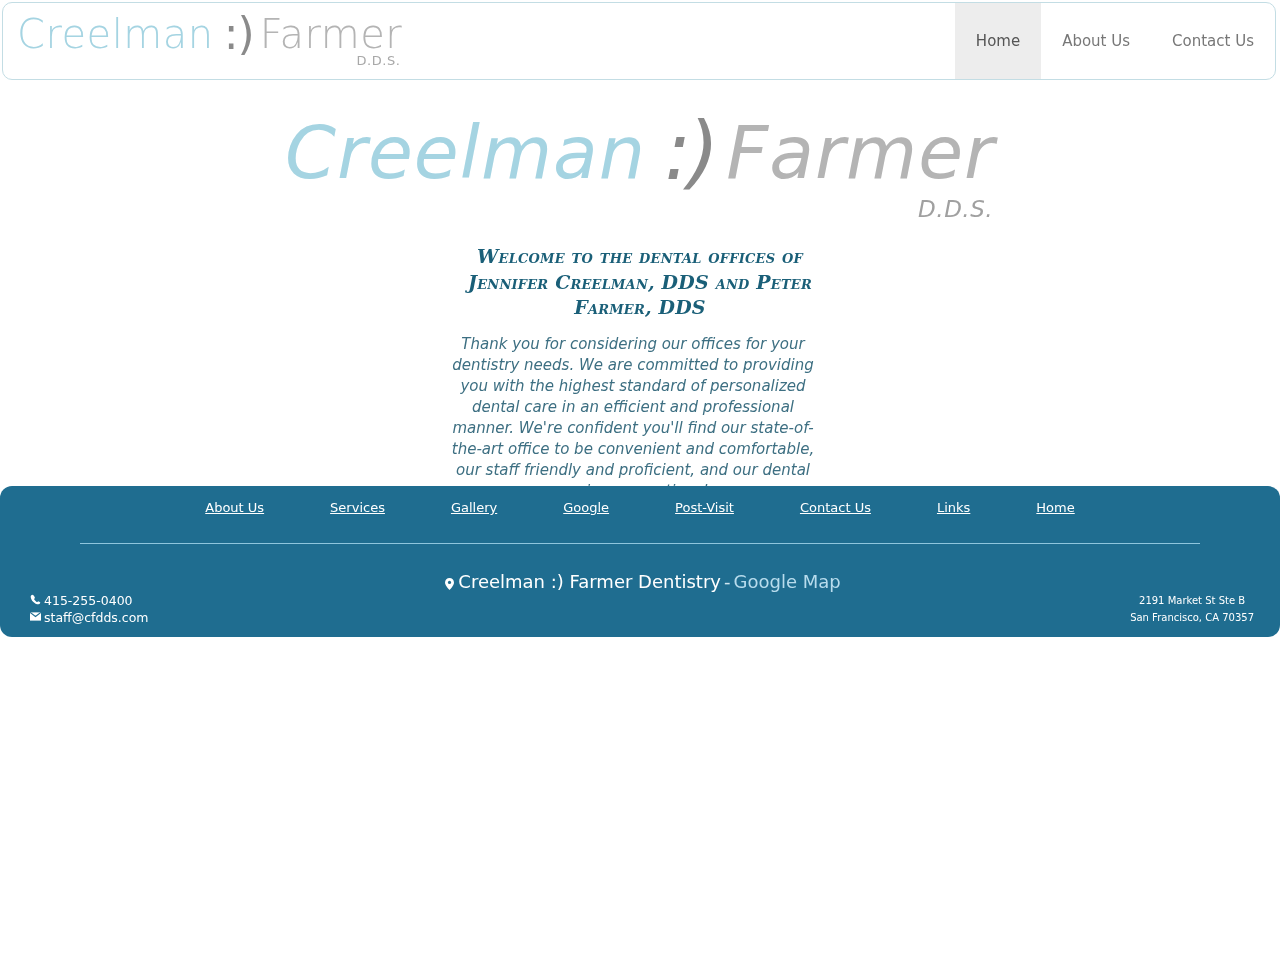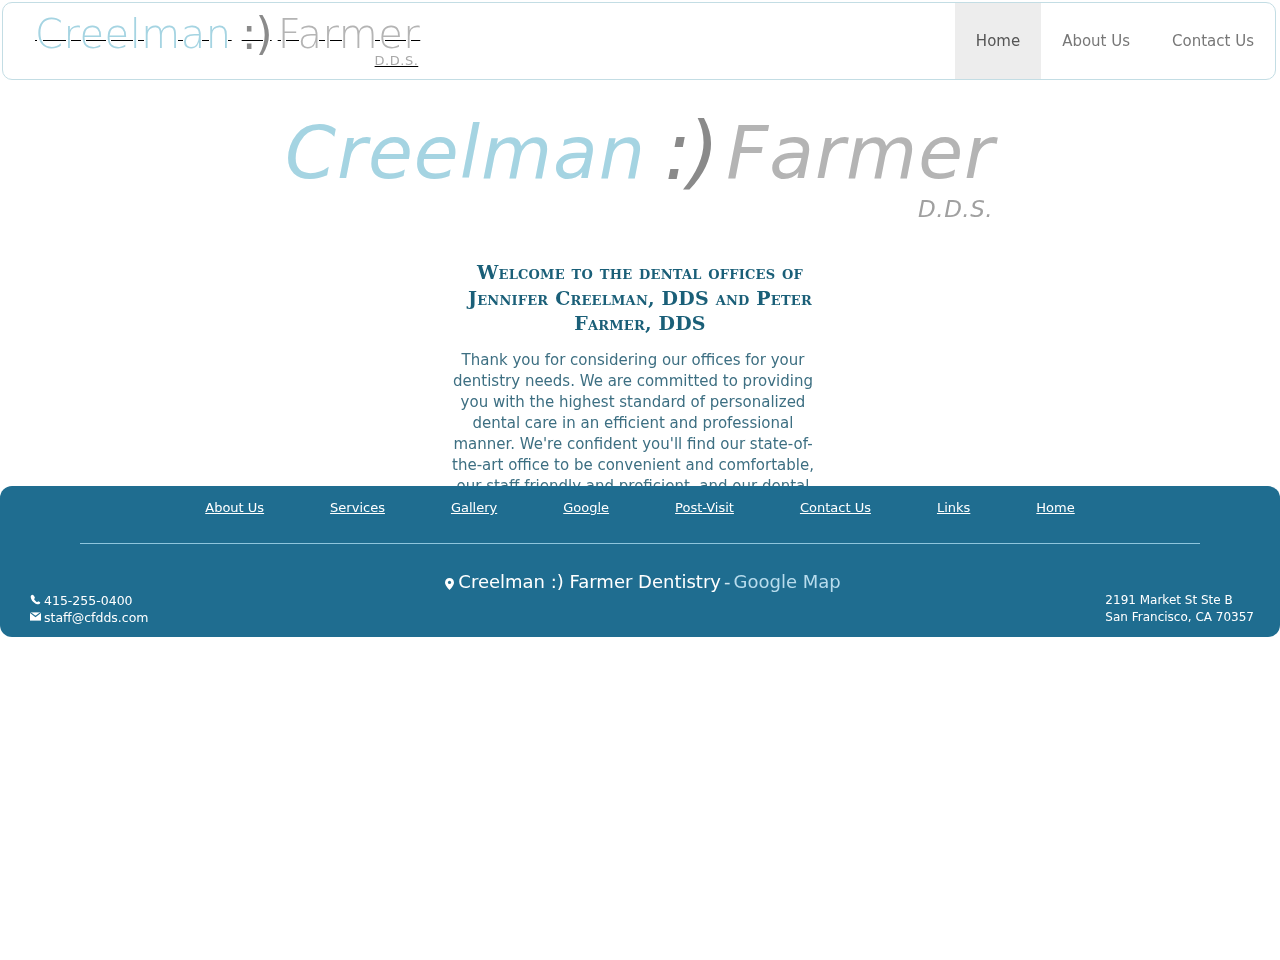--- a/index.html
+++ b/index.html
@@ -29,24 +29,23 @@
   }
   .header-inner {
     position: relative;
     width: 100%;
     height: 100%;
   }
 
   
   .brand-header {
     position: absolute;
-    left: 32px;
+    left: 14px;
     top: 9px;
     white-space: nowrap;
-    text-decoration: underline;
   }
   .brand-line {
     display: block;
     line-height: 1;
     white-space: nowrap;
   }
   .brand-first-h {
     font-family: "DejaVu Sans", "Liberation Sans", sans-serif;
     font-size: 40px;
     font-weight: 300;
@@ -165,22 +164,23 @@
     color: #a0a0a0;
     letter-spacing: 0.5px;
     margin-top: 4px;
     padding-right: 2px;
   }
 
   
   .content-block {
     position: absolute;
     left: 440px;
-    top: 260px;
+    top: 244px;
     width: 400px;
+    font-style: italic;
   }
   .welcome-heading {
     margin: 0;
     font-family: "DejaVu Serif", "Liberation Serif", serif;
     font-size: 19px;
     font-weight: bold;
     font-variant: small-caps;
     color: #1a5f78;
     text-align: center;
     line-height: 1.35;
@@ -275,22 +275,22 @@
     display: inline-block;
     width: 15px;
     margin-right: 3px;
     flex: 0 0 auto;
     line-height: 1;
   }
   .footer-address {
     position: absolute;
     right: 26px;
     top: 106px;
-    text-align: left;
-    font-size: 12px;
+    text-align: center;
+    font-size: 10px;
     line-height: 17px;
     color: #ffffff;
     white-space: nowrap;
   }
 </style>
 </head>
 <body>
 
 <div class="site-header">
   <div class="header-inner">

